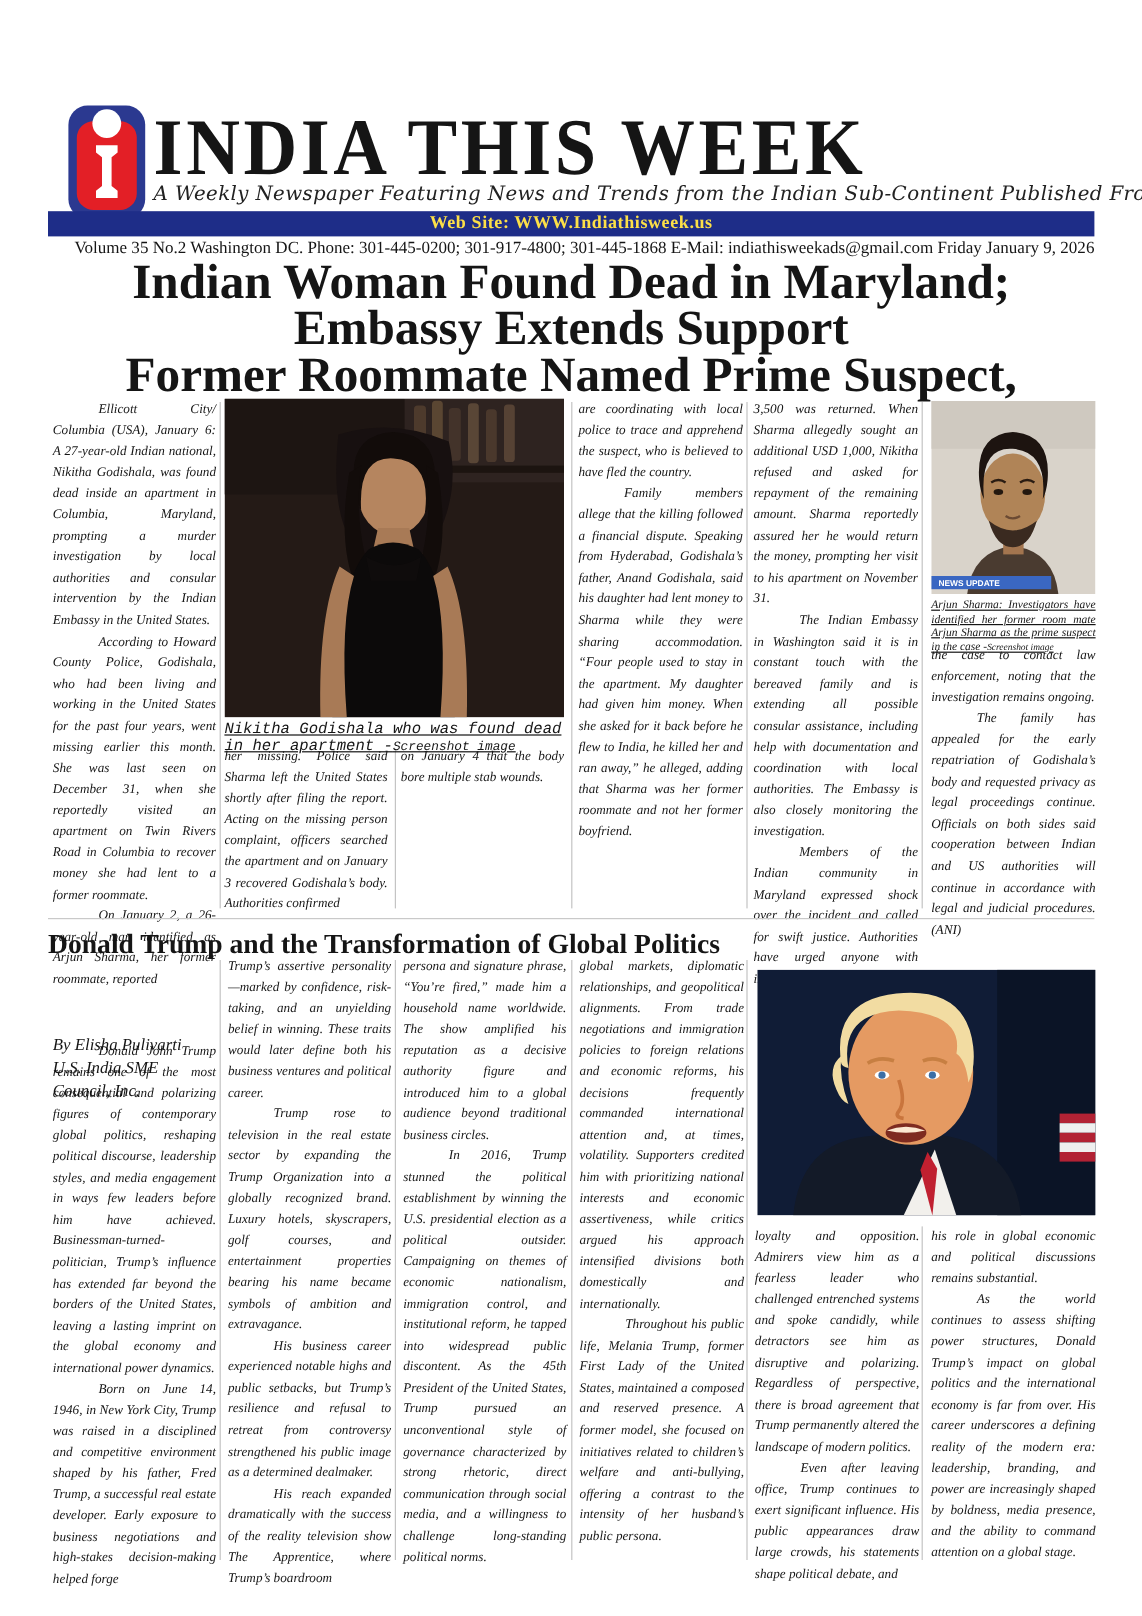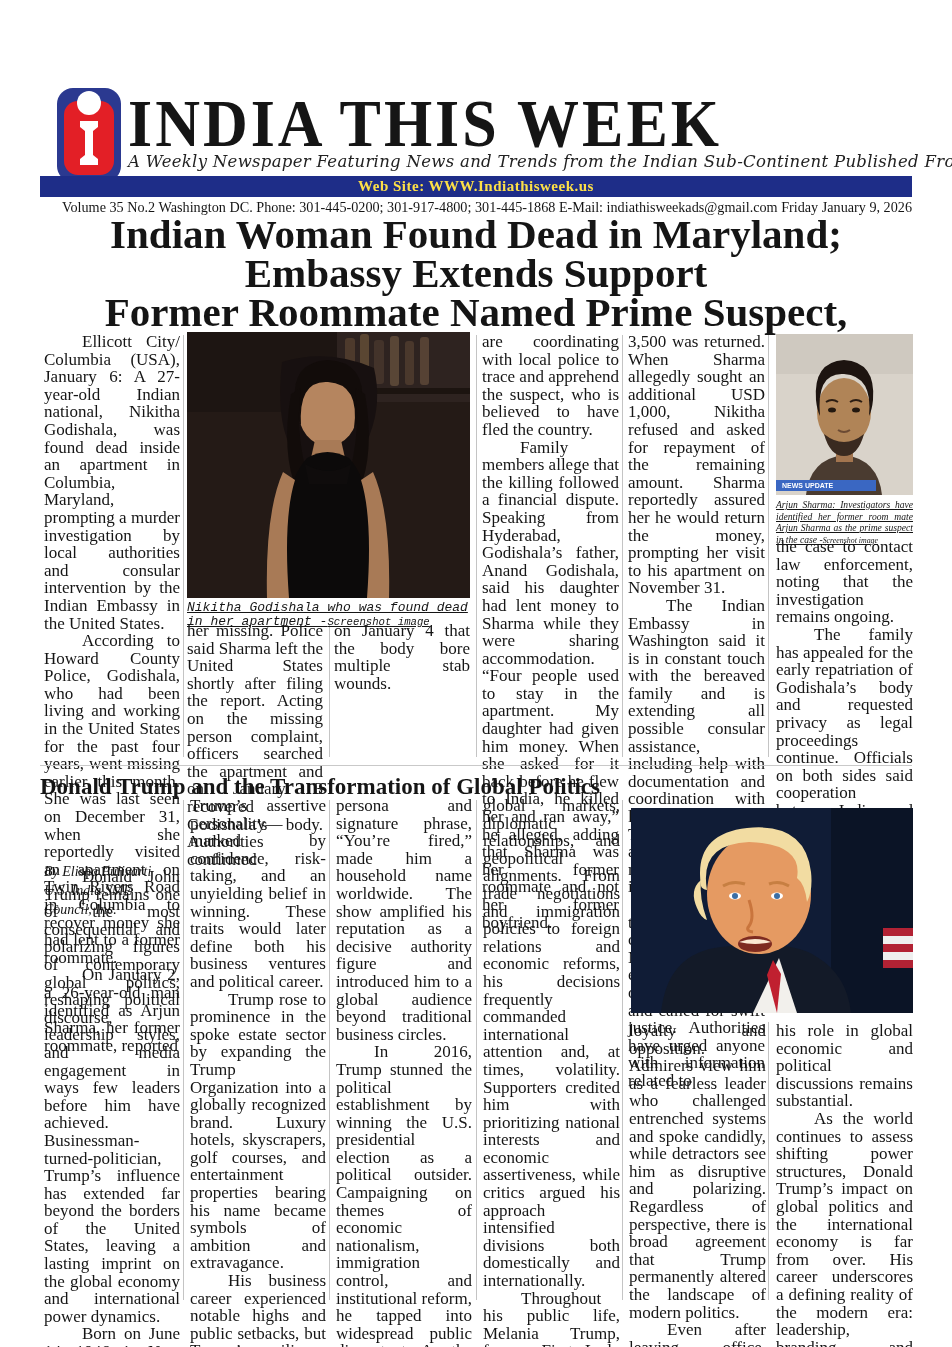--- a/index.html
+++ b/index.html
@@ -16,21 +16,21 @@
       color:#fde047;text-align:center;font-weight:700;font-size:15px;line-height:21px;letter-spacing:.5px;}
   .infoline{position:absolute;left:40px;top:199px;width:872px;text-align:right;
       font-size:14.2px;white-space:nowrap;}
   
   .headline1{position:absolute;left:40px;top:215px;width:872px;text-align:center;
       font-size:41px;line-height:39px;font-weight:700;}
   .divider{position:absolute;left:40px;top:765px;width:872px;border-top:1px solid #c9c9c9;}
   .headline2{position:absolute;left:40px;top:770px;width:872px;text-align:left;
       font-size:23px;line-height:34px;font-weight:700;}
   
-  .col{position:absolute;font-size:17px;line-height:17.6px;text-align:justify;}
+  .col{position:absolute;font-size:11px;line-height:17.6px;text-align:justify;font-style:italic;}
   .col p{margin:0;text-indent:38px;}
   .col p.cont{text-indent:0;}
   .byline{position:absolute;font-size:14px;font-style:italic;line-height:19px;margin-top:40px;}
   
   .caption{position:absolute;font-style:italic;text-decoration:underline;}
   .cap1{font-size:13px;line-height:14px;font-family:Liberation Mono, monospace;}
   .cap2{font-size:9.6px;line-height:11.5px;text-align:justify;}
   .cap-credit{font-size:.82em;}
   
   .photo{position:absolute;overflow:hidden;}
@@ -163,21 +163,21 @@
     <div>By Elisha Pulivarti</div>
     <div>U.S. India SME Council, Inc.</div>
   </div>
   <div class="col" style="left:44px;top:868px;width:136px">
     <p>Donald John Trump remains one of the most consequential and polarizing figures of contemporary global politics, reshaping political discourse, leadership styles, and media engagement in ways few leaders before him have achieved. Businessman-turned-politician, Trump’s influence has extended far beyond the borders of the United States, leaving a lasting imprint on the global economy and international power dynamics.</p>
     <p>Born on June 14, 1946, in New York City, Trump was raised in a disciplined and competitive environment shaped by his father, Fred Trump, a successful real estate developer. Early exposure to business negotiations and high-stakes decision-making helped forge</p>
   </div>
 
   <div class="col" style="left:190px;top:797px;width:136px">
     <p class="cont">Trump’s assertive personality—marked by confidence, risk-taking, and an unyielding belief in winning. These traits would later define both his business ventures and political career.</p>
-    <p>Trump rose to prominence in the spoke estate sector by expanding the Trump Organization into a globally recognized brand. Luxury hotels, skyscrapers, golf courses, and entertainment properties bearing his name became symbols of ambition and extravagance.</p>
+    <p>Trump rose to television in the real estate sector by expanding the Trump Organization into a globally recognized brand. Luxury hotels, skyscrapers, golf courses, and entertainment properties bearing his name became symbols of ambition and extravagance.</p>
     <p>His business career experienced notable highs and public setbacks, but Trump’s resilience and refusal to retreat from controversy strengthened his public image as a determined dealmaker.</p>
     <p>His reach expanded dramatically with the success of the reality television show The Apprentice, where Trump’s boardroom</p>
   </div>
 
   <div class="col" style="left:336px;top:797px;width:136px">
     <p class="cont">persona and signature phrase, “You’re fired,” made him a household name worldwide. The show amplified his reputation as a decisive authority figure and introduced him to a global audience beyond traditional business circles.</p>
     <p>In 2016, Trump stunned the political establishment by winning the U.S. presidential election as a political outsider. Campaigning on themes of economic nationalism, immigration control, and institutional reform, he tapped into widespread public discontent. As the 45th President of the United States, Trump pursued an unconventional style of governance characterized by strong rhetoric, direct communication through social media, and a willingness to challenge long-standing political norms.</p>
 
   </div>
 

